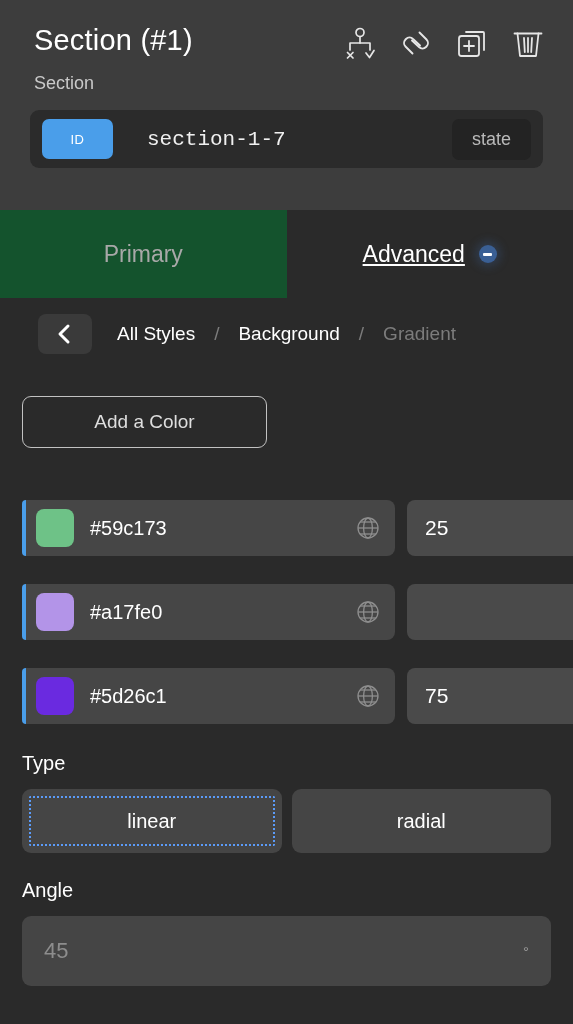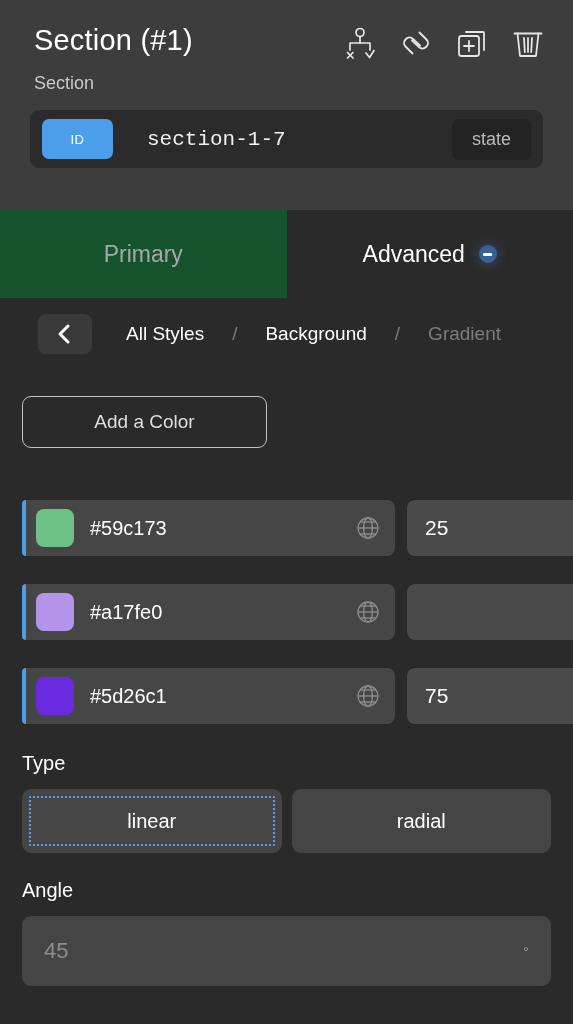--- a/index.html
+++ b/index.html
@@ -107,20 +107,21 @@
     cursor: pointer;
     gap: 14px;
   }
   .tab.inactive {
     background: #14532d;
     color: #a8a8a8;
   }
   .tab.active {
     background: #2a2a2a;
     color: #ffffff;
+    text-decoration: underline;
   }
   .tab-dot {
     width: 18px;
     height: 18px;
     border-radius: 50%;
     background: #3a5f94;
     display: flex;
     align-items: center;
     justify-content: center;
     box-shadow: 0 0 8px 4px rgba(58,95,148,0.30);
@@ -131,21 +132,21 @@
     height: 3px;
     background: #ffffff;
     border-radius: 1px;
   }
 
   
   .breadcrumb {
     display: flex;
     align-items: center;
     padding: 16px 0 0 38px;
-    gap: 16px;
+    gap: 7px;
   }
   .back-btn {
     width: 54px;
     height: 40px;
     background: #3a3a3a;
     border-radius: 8px;
     display: flex;
     align-items: center;
     justify-content: center;
     cursor: pointer;

